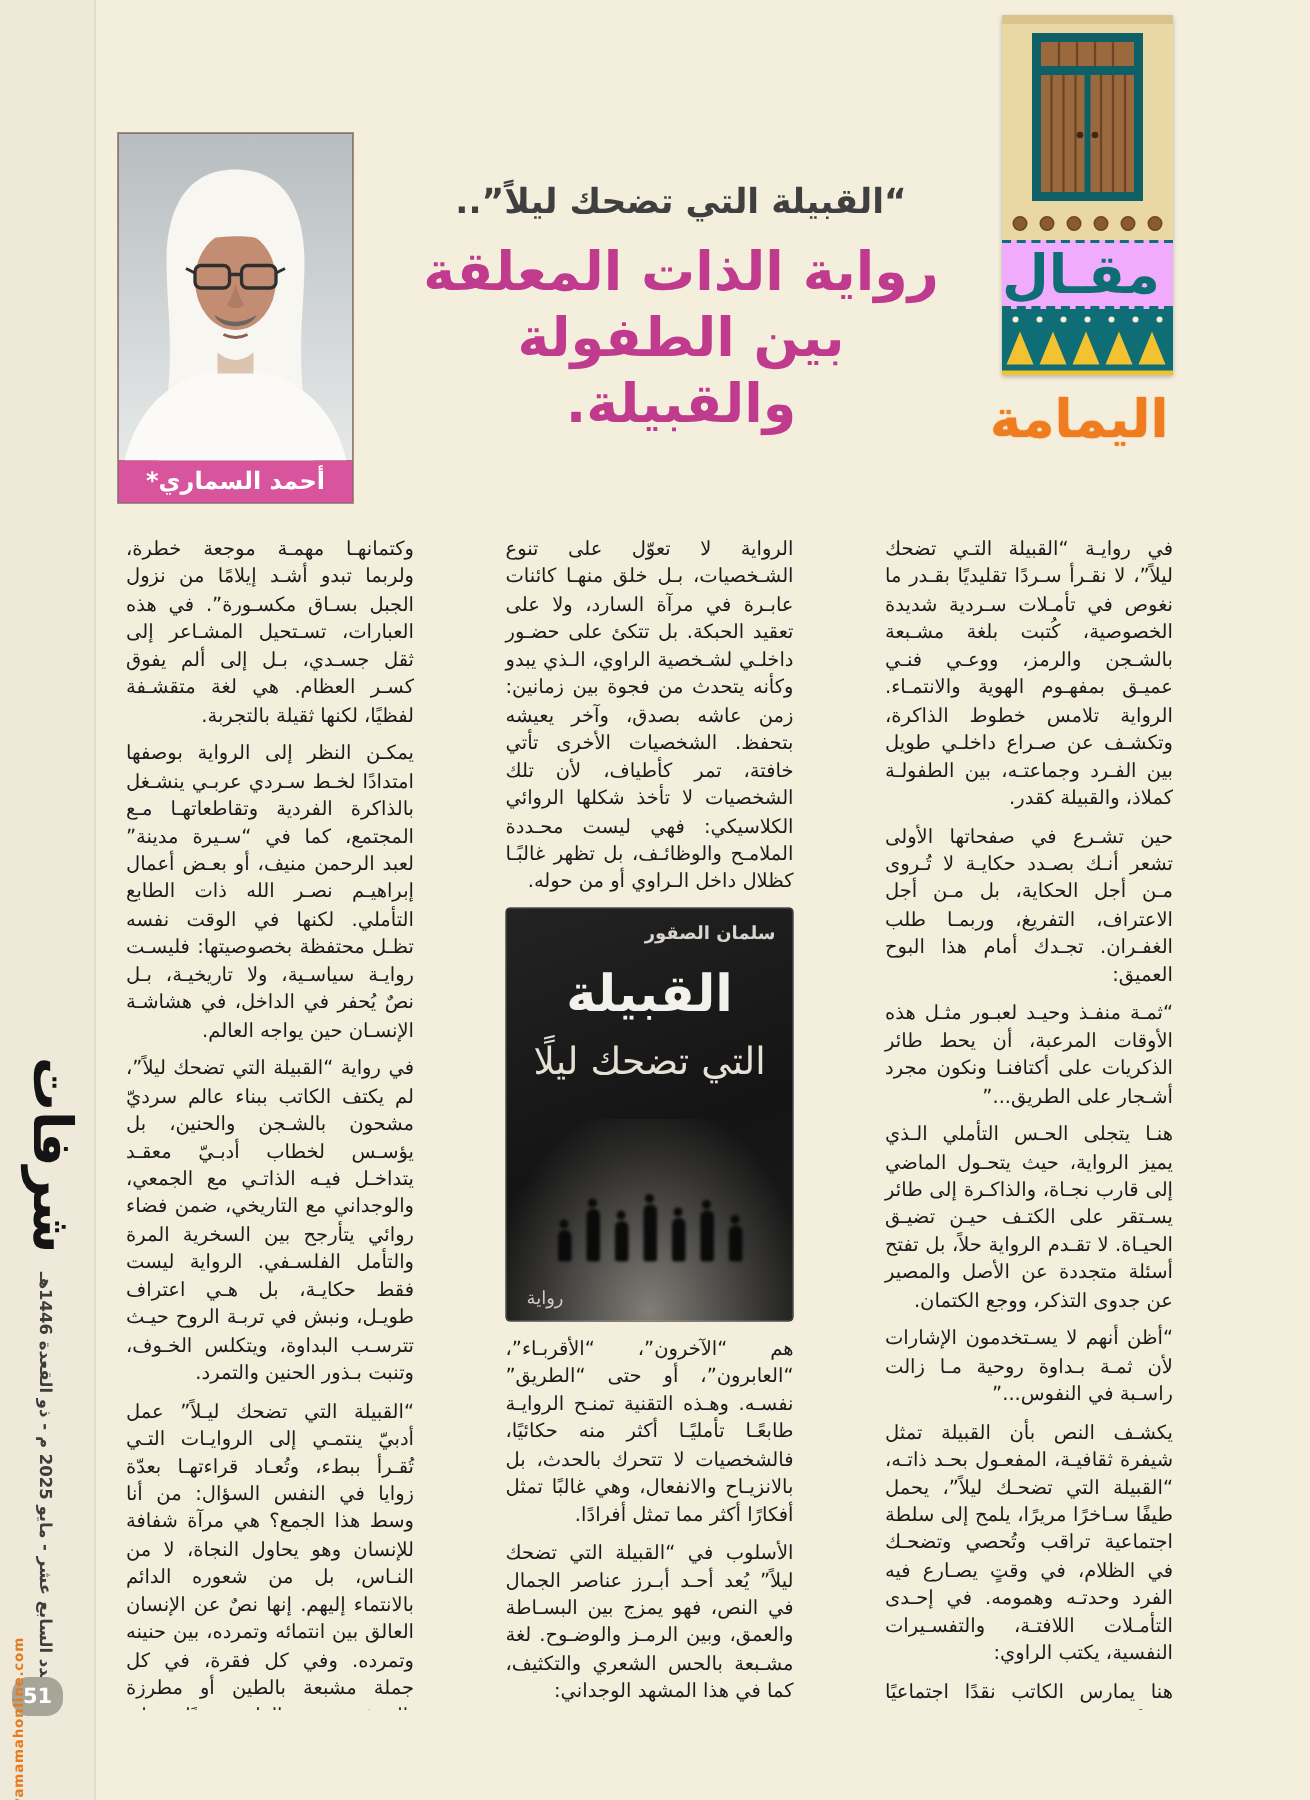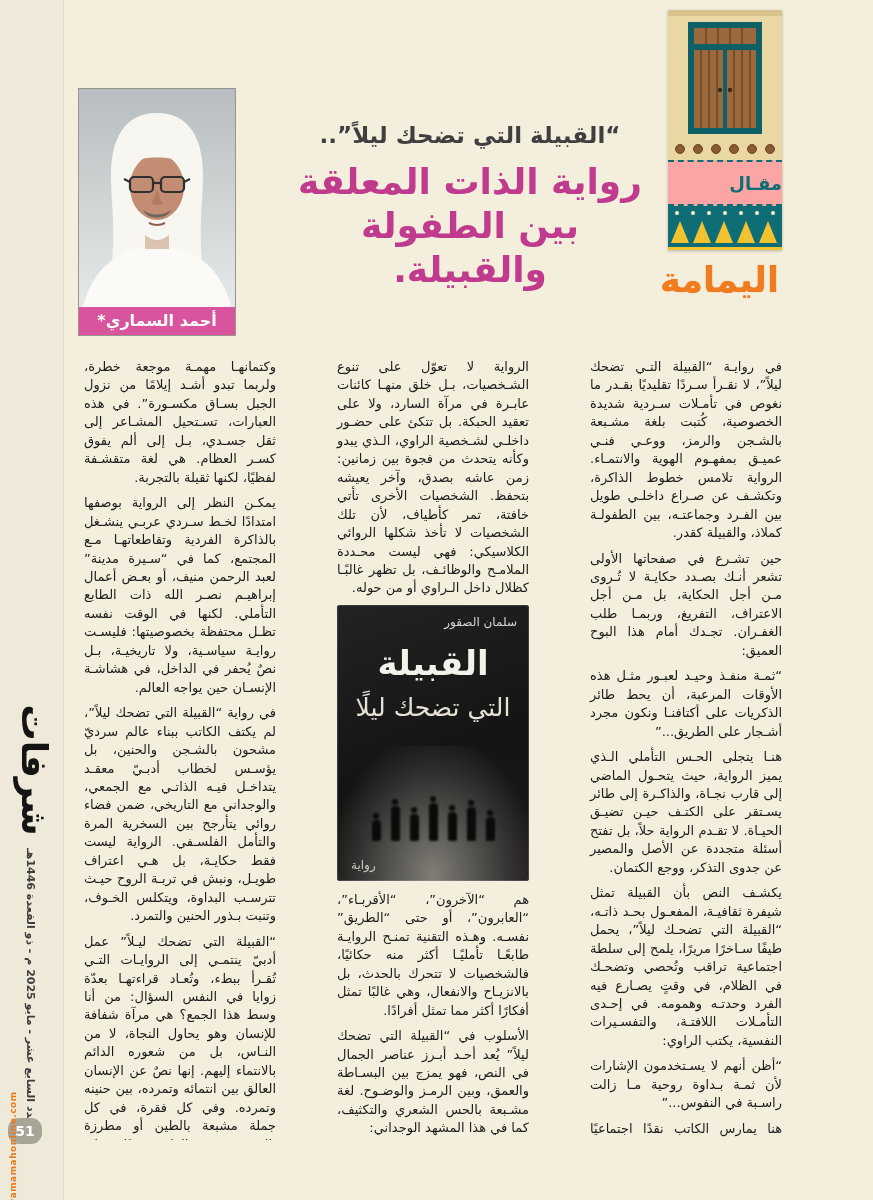--- a/index.html
+++ b/index.html
@@ -23,52 +23,52 @@
     background:#a7a498; color:#ffffff; font-weight:bold; font-size:14px;
     display:flex; align-items:center; justify-content:center;border-radius:11px; }
   .website { position:absolute; left:13px; top:1168px;
     transform:translate(-50%,-50%) rotate(-90deg); white-space:nowrap;
     font-size:9px; font-weight:bold; color:#e87a1e; letter-spacing:.5px; direction:ltr; }
 
   
   .window-card { position:absolute; top:10px; right:91px; width:114px;
     box-shadow:0 1px 3px rgba(0,0,0,.25); }
   .window-art, .teal-band { display:block; width:114px; }
-  .maqal-band { height:46px; background:#fca5a5;
+  .maqal-band { height:46px; background:#f0abfc;
     border-top:2px dashed #0f6d75; border-bottom:2px dashed #0f6d75;
-    display:flex; align-items:center; justify-content:flex-start;
-    color:#0f6d75; font-weight:bold; font-size:18px; }
+    display:flex; align-items:center; justify-content:flex-end;
+    color:#0f6d75; font-weight:bold; font-size:36px; }
   .magazine-logo { position:absolute; top:260px; right:94px; width:108px;
     text-align:center; color:#ef7d20; font-weight:bold; font-size:35px;
     text-shadow:0 0 1px #ef7d20; }
 
   
   .author-photo { position:absolute; top:88px; right:637px; width:158px;
     border:1px solid #98968c; background:#7f1d1d; }
   .author-photo svg { display:block; width:156px; height:218px; }
   .author-bar { background:#d8549d; color:#fff; text-align:center;
     font-weight:bold; font-size:16px; height:28px; line-height:28px; }
 
   
-  .title-block { position:absolute; top:122px; right:213px; width:380px; text-align:center; }
+  .title-block { position:absolute; top:122px; right:229px; width:380px; text-align:center; }
   .kicker { font-size:23px; font-weight:bold; color:#3f3f3f; margin-bottom:12px; }
   .headline { font-size:36px; line-height:1.22; font-weight:bold; color:#c03b8e; }
 
   
   .columns { position:absolute; top:358px; right:91px; width:698px; height:782px;
     display:flex; gap:61px; overflow:hidden; }
   .col { flex:0 0 192px; width:192px; }
   .col p { font-size:13px; line-height:1.42; text-align:justify;
     margin-bottom:7px; color:#1c1c1c; }
 
   
   .book-cover { position:relative; width:192px; height:276px; margin:5px 0 10px;
     background:linear-gradient(160deg,#232323 0%, #141414 55%, #1b1b1b 100%);
     border-radius:3px; overflow:hidden; box-shadow:inset 0 0 0 1px #3c3c3c; }
-  .bc-author { position:absolute; top:10px; right:12px; color:#d8d4cf; font-size:12px; }
+  .bc-author { position:absolute; top:10px; right:12px; color:#d8d4cf; font-size:12px;font-weight:bold; }
   .bc-title { position:absolute; top:38px; width:100%; text-align:center;
     color:#f3f1ec; font-size:34px; font-weight:bold; }
   .bc-sub { position:absolute; top:88px; width:100%; text-align:center;
     color:#e6e1d5; font-size:25px; }
   .bc-mist { position:absolute; bottom:0; left:0; right:0; height:135px;
     background:radial-gradient(ellipse at 50% 95%, rgba(214,208,196,.55),
       rgba(214,208,196,.15) 55%, transparent 78%); }
   .bc-figures { position:absolute; bottom:40px; left:0; right:0;
     display:flex; justify-content:center; align-items:flex-end; gap:10px;
     filter:blur(1.2px); }
@@ -183,22 +183,22 @@
     </h1>
   </div>
 
   <main class="columns">
 
     <div class="col">
       <p>في روايـة “القبيلة التـي تضحك ليلاً”، لا نقـرأ سـردًا تقليديًا بقـدر ما نغوص في تأمـلات سـردية شديدة الخصوصية، كُتبت بلغة مشـبعة بالشـجن والرمز، ووعـي فنـي عميـق بمفهـوم الهوية والانتمـاء. الرواية تلامس خطوط الذاكرة، وتكشـف عن صـراع داخلـي طويل بين الفـرد وجماعتـه، بين الطفولـة كملاذ، والقبيلة كقدر.</p>
       <p>حين تشـرع في صفحاتها الأولى تشعر أنـك بصـدد حكايـة لا تُـروى مـن أجل الحكاية، بل مـن أجل الاعتراف، التفريغ، وربمـا طلب الغفـران. تجـدك أمام هذا البوح العميق:</p>
       <p>“ثمـة منفـذ وحيـد لعبـور مثـل هذه الأوقات المرعبة، أن يحط طائر الذكريات على أكتافنـا ونكون مجرد أشـجار على الطريق...”</p>
       <p>هنـا يتجلى الحـس التأملي الـذي يميز الرواية، حيث يتحـول الماضي إلى قارب نجـاة، والذاكـرة إلى طائر يسـتقر على الكتـف حيـن تضيـق الحيـاة. لا تقـدم الرواية حلاً، بل تفتح أسئلة متجددة عن الأصل والمصير عن جدوى التذكر، ووجع الكتمان.</p>
+      <p>“أظن أنهم لا يسـتخدمون الإشارات لأن ثمـة بـداوة روحية مـا زالت راسـبة في النفوس...”</p>
       <p>يكشـف النص بأن القبيلة تمثل شيفرة ثقافيـة، المفعـول بحـد ذاتـه، “القبيلة التي تضحـك ليلاً”، يحمل طيفًا سـاخرًا مريرًا، يلمح إلى سلطة اجتماعية تراقب وتُحصي وتضحـك في الظلام، في وقتٍ يصـارع فيه الفرد وحدتـه وهمومه. في إحـدى التأمـلات اللافتـة، والتفسـيرات النفسية، يكتب الراوي:</p>
-      <p>“أظن أنهم لا يسـتخدمون الإشارات لأن ثمـة بـداوة روحية مـا زالت راسـبة في النفوس...”</p>
       <p>هنا يمارس الكاتب نقدًا اجتماعيًا عميقًا عبر إشارة يومية صغيرة: قيادة السيارة، فاللاوعي الجمعي لا يزال يتحرك بمنطق الغريـزة والحـذر، وكأن الإفصـاح عـن الوجهة حتى الآن، يُعد ضعفًا أو تهورًا.</p>
     </div>
 
     <div class="col">
       <p>الرواية لا تعوّل على تنوع الشـخصيات، بـل خلق منهـا كائنات عابـرة في مرآة السارد، ولا على تعقيد الحبكة. بل تتكئ على حضـور داخلـي لشـخصية الراوي، الـذي يبدو وكأنه يتحدث من فجوة بين زمانين: زمن عاشه بصدق، وآخر يعيشه بتحفظ. الشخصيات الأخرى تأتي خافتة، تمر كأطياف، لأن تلك الشخصيات لا تأخذ شكلها الروائي الكلاسيكي: فهي ليست محـددة الملامـح والوظائـف، بل تظهر غالبًـا كظلال داخل الـراوي أو من حوله.</p>
       <div class="book-cover">
         <div class="bc-author">سلمان الصقور</div>
         <div class="bc-title">القبيلة</div>
         <div class="bc-sub">التي تضحك ليلًا</div>
         <div class="bc-mist"></div>

